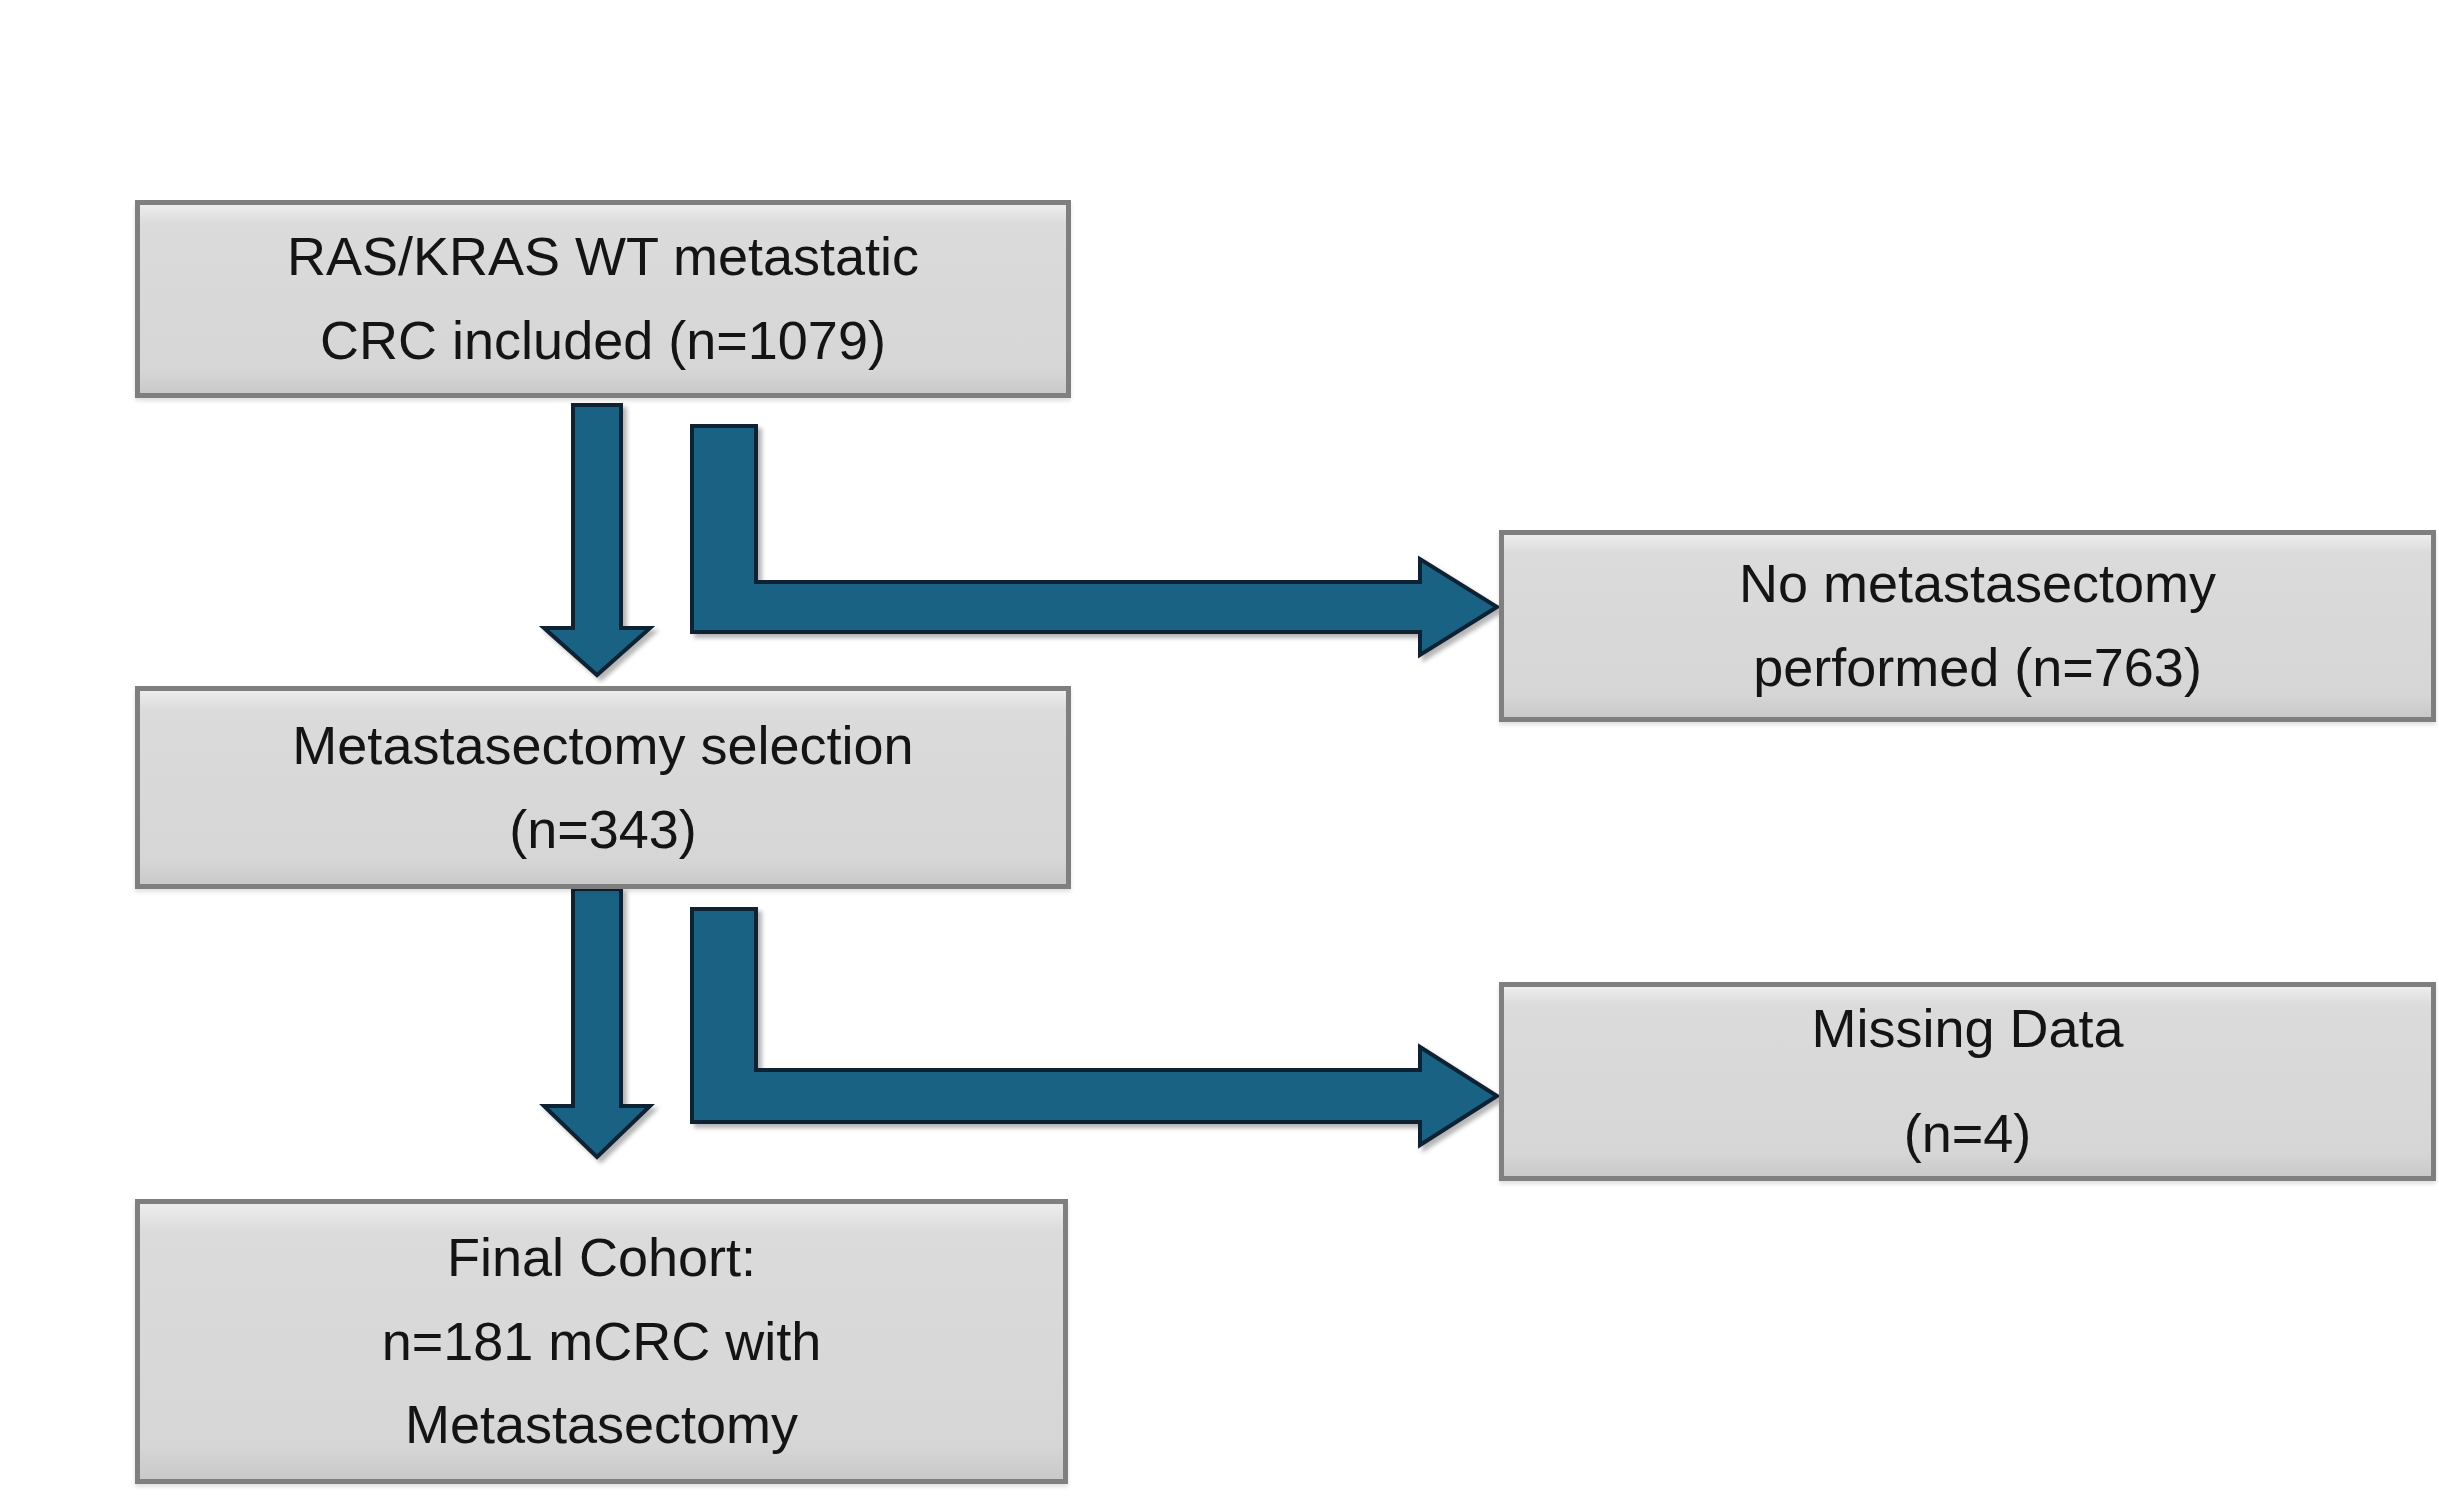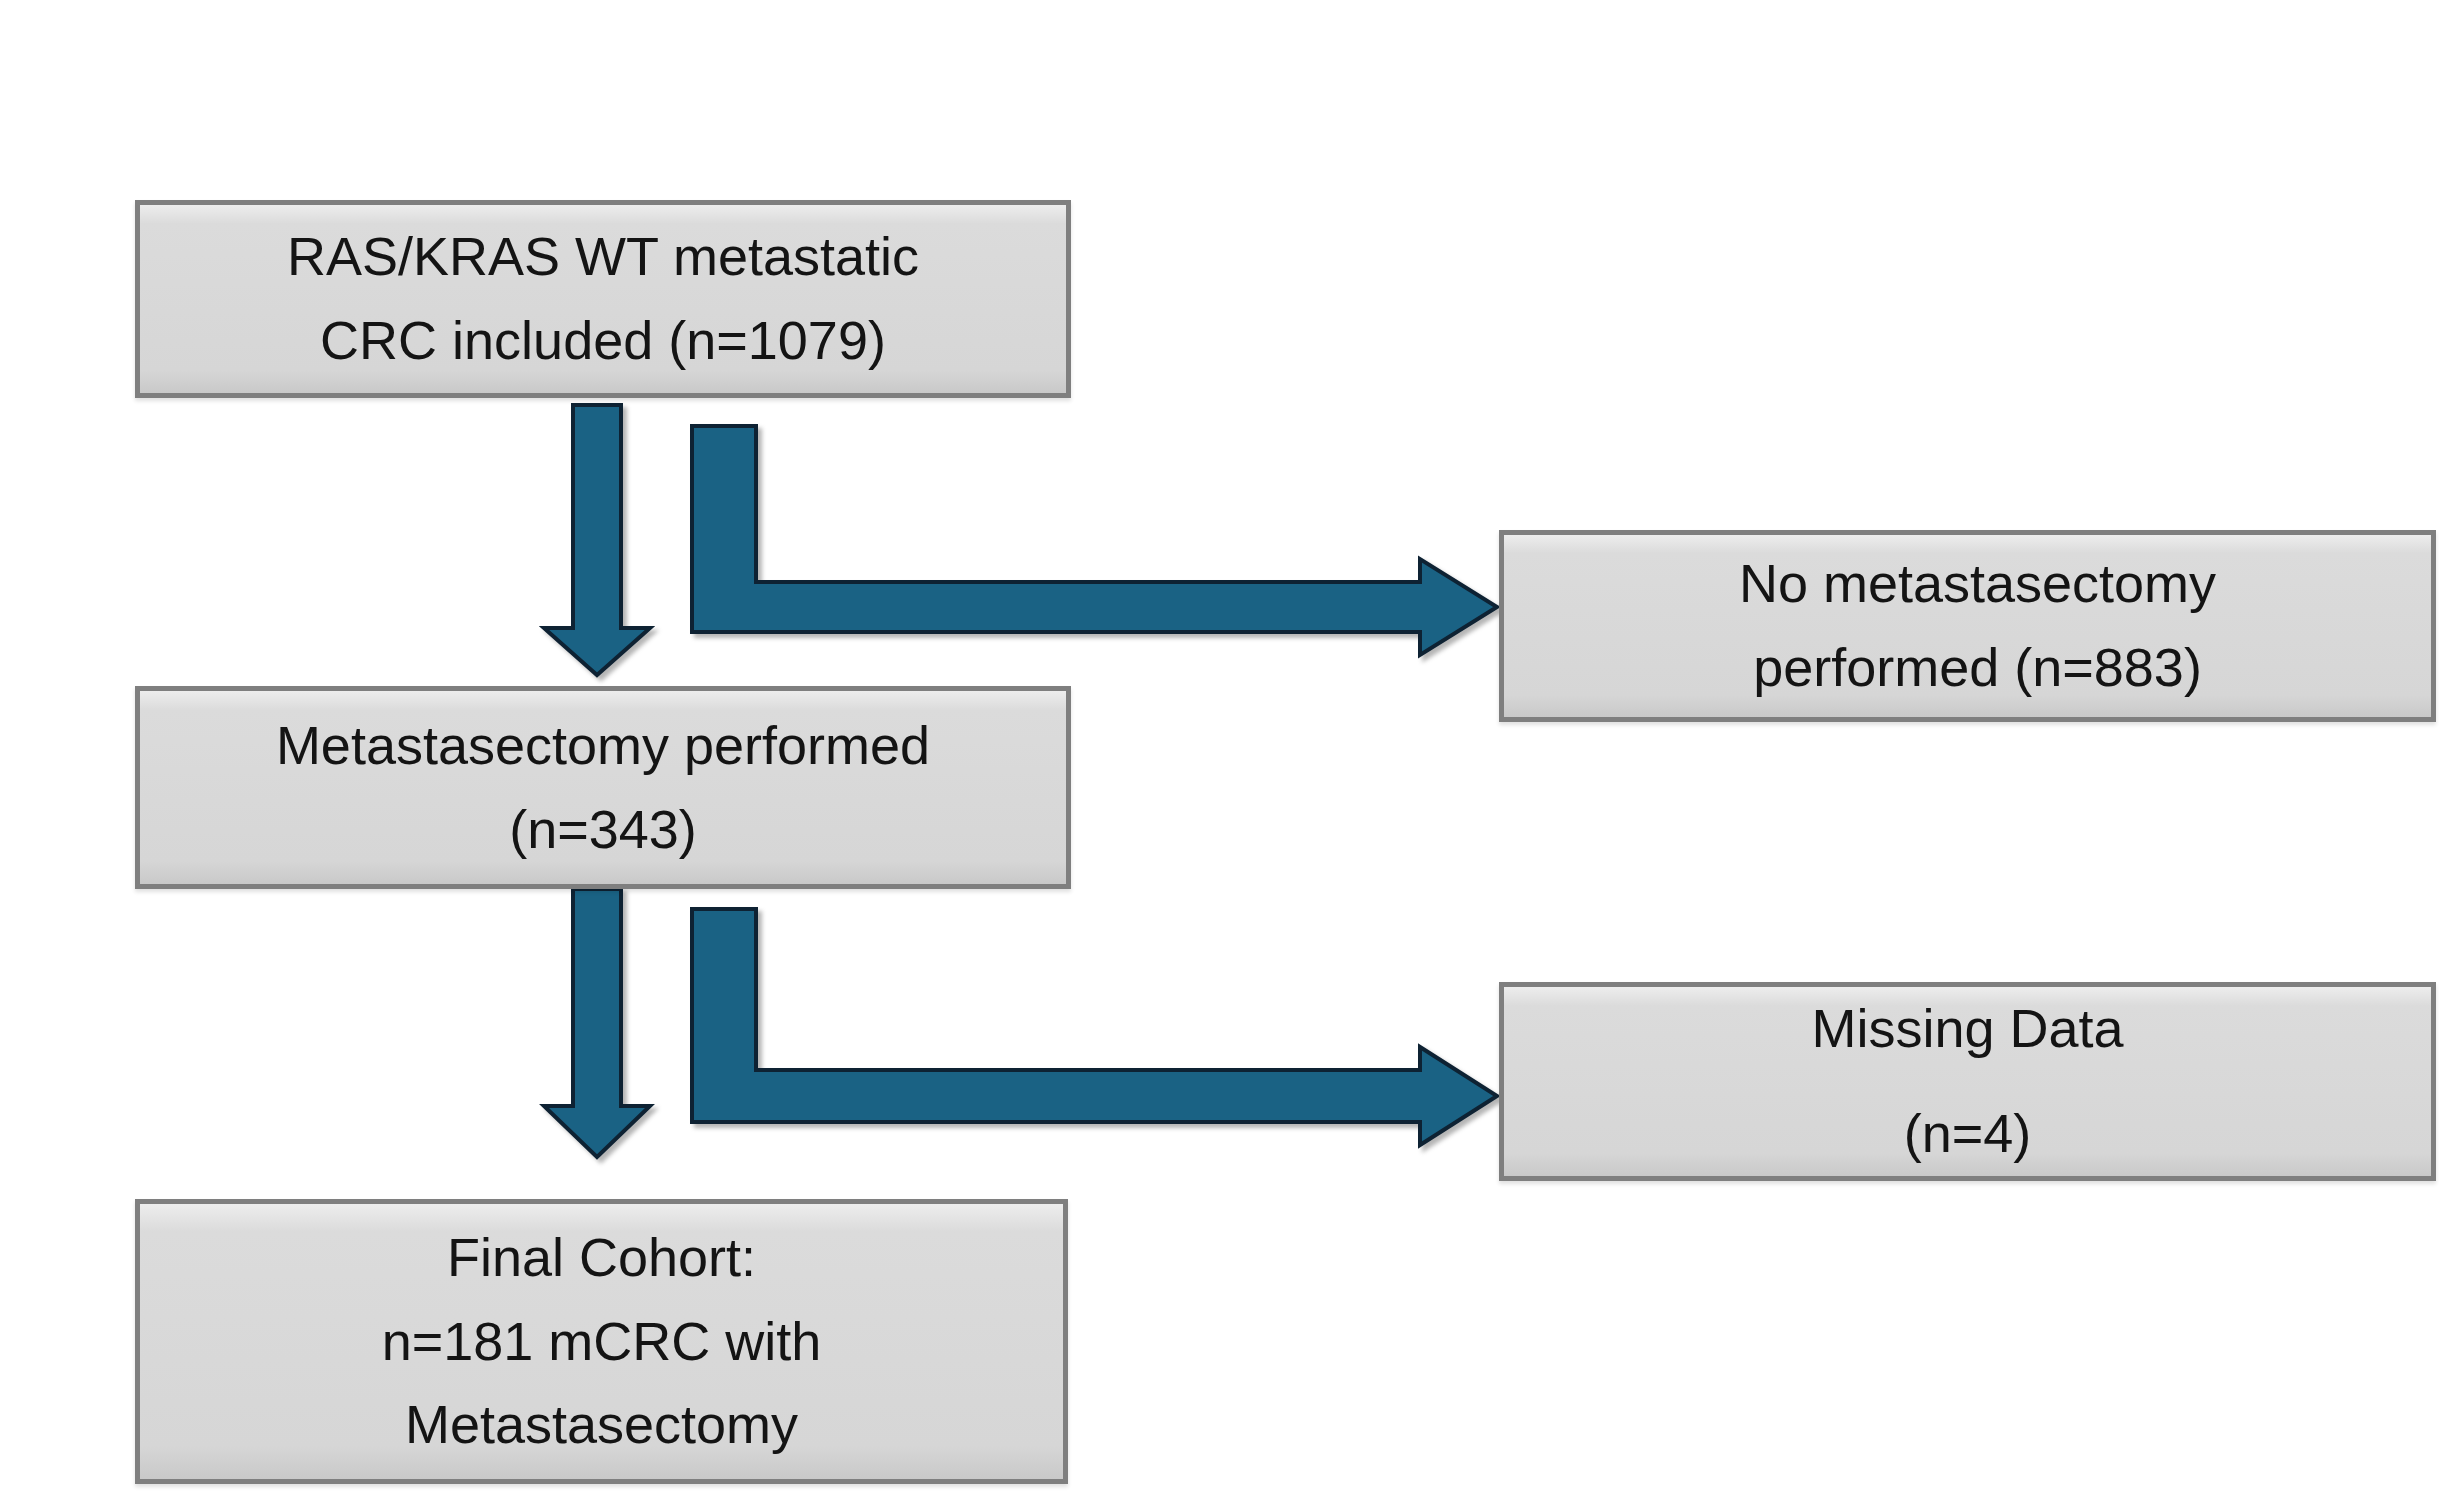--- a/index.html
+++ b/index.html
@@ -53,25 +53,25 @@
     <path d="M692 909 H756 V1070 H1420 V1047 L1497 1096 L1420 1145 V1122 H692 Z"></path>
   </svg>
 
   <div class="node node-included">
     <div class="line">RAS/KRAS WT metastatic</div>
     <div class="line">CRC included (n=1079)</div>
   </div>
 
   <div class="node node-no-metastasectomy">
     <div class="line">No metastasectomy</div>
-    <div class="line">performed (n=883)</div>
+    <div class="line">performed (n=763)</div>
   </div>
 
   <div class="node node-metastasectomy">
-    <div class="line">Metastasectomy performed</div>
+    <div class="line">Metastasectomy selection</div>
     <div class="line">(n=343)</div>
   </div>
 
   <div class="node node-missing-data">
     <div class="line">Missing Data</div>
     <div class="line">(n=4)</div>
   </div>
 
   <div class="node node-final-cohort">
     <div class="line">Final Cohort:</div>

